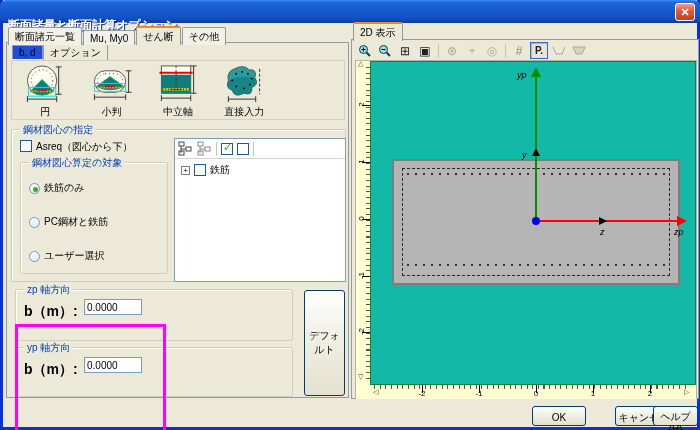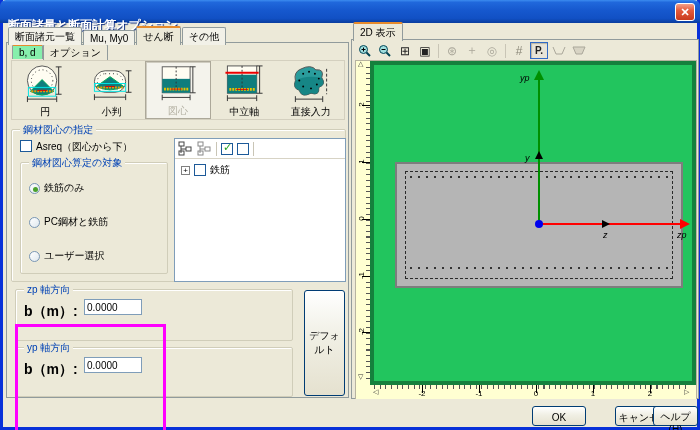--- a/index.html
+++ b/index.html
@@ -24,21 +24,21 @@
     border-bottom:none; border-radius:2px 2px 0 0; background:#f2f1e8; margin-right:1px; vertical-align:bottom; }
   .tab.sel { background:#ece9d8; border-top:2px solid #e68b2c; padding-top:2px; position:relative; z-index:2; }
   .ltabs { position:absolute; left:5px; top:26px; height:17px; z-index:2; }
   .rtab { position:absolute; left:350px; top:22px; z-index:2; }
 
   .lpage { position:absolute; left:3px; top:42px; width:343px; height:356px;
     border:1px solid #919b9c; background:#ece9d8; }
   .subtabs { position:absolute; left:5px; top:1px; }
   .subtab { display:inline-block; padding:1px 6px; font-size:10px; border:1px solid #919b9c;
     border-bottom:none; border-radius:2px 2px 0 0; background:#ece9d8; }
-  .subtab.sel { background:#86efac; border-top:2px solid #e68b2c; }
+  .subtab.sel { background:#1d4ed8; border-top:2px solid #e68b2c; }
 
   
   .shape-row { position:absolute; left:4px; top:17px; width:334px; height:60px;
     border:1px solid #d4d0bf; display:flex; }
   .shape-cell { width:20%; height:100%; display:flex; flex-direction:column; align-items:center; justify-content:flex-start; padding-top:2px; }
   .shape-cell.sel { border:1px solid #aca899; background:#f4f3ec; box-shadow:inset 1px 1px 0 #cfccc0; }
   .shape-cell .lbl { font-size:10px; margin-top:1px; }
   .shape-cell.sel .lbl { color:#b3b0a2; }
 
   
@@ -88,21 +88,21 @@
     background:repeating-linear-gradient(180deg,#555 0 1px,transparent 1px 5.65px); }
   .vmajor { position:absolute; right:0; width:8px; height:1px; background:#000; }
   .vnum { position:absolute; left:-1px; width:12px; text-align:center; font-size:8px; transform:rotate(-90deg); }
   .hruler { position:absolute; left:0; top:324px; width:340px; height:14px; background:#ffffd2; }
   .hruler .ticks { position:absolute; top:0; left:18px; right:8px; height:4px;
     background:repeating-linear-gradient(90deg,#555 0 1px,transparent 1px 5.65px); }
   .hmajor { position:absolute; top:0; width:1px; height:8px; background:#000; }
   .hnum { position:absolute; top:4px; width:16px; text-align:center; font-size:8px; }
   .rmark { position:absolute; font-size:7px; color:#333; font-family:"DejaVu Sans",sans-serif; }
 
-  .canvas { position:absolute; left:14px; top:0; width:326px; height:324px; background:#22c55e; border:4px solid #15803d; }
+  .canvas { position:absolute; left:14px; top:0; width:326px; height:324px; background:#14b8a6; border:1px solid #15803d; }
 
   .section-outer { position:absolute; left:21px; top:97px; width:288px; height:126px;
     background:#b5b5b5; border:2px solid #7d7d7d; }
   .section-inner { position:absolute; left:8px; top:7px; width:268px; height:108px; border:1px dashed #2a2a2a; }
   .rebar-row { position:absolute; left:13px; right:13px; height:2px;
     background:repeating-linear-gradient(90deg,#333 0 2px,transparent 2px 8px); }
 
   .axis { position:absolute; }
   .axis-lbl { position:absolute; font-size:9px; font-style:italic; }
   .tri { position:absolute; width:0; height:0; }
@@ -158,36 +158,20 @@
           <line x1="7" y1="25" x2="33" y2="25" stroke="#e89a00" stroke-width="2" stroke-dasharray="2 1"></line>
           <line x1="15" y1="24" x2="25" y2="24" stroke="#d00" stroke-width="1"></line>
           <line x1="39" y1="8" x2="39" y2="30" stroke="#333"></line>
             <line x1="36" y1="8" x2="42" y2="8" stroke="#333"></line>
             <line x1="36" y1="30" x2="42" y2="30" stroke="#333"></line>
           <line x1="4" y1="35" x2="36" y2="35" stroke="#333"></line>
             <line x1="4" y1="32" x2="4" y2="38" stroke="#333"></line>
             <line x1="36" y1="32" x2="36" y2="38" stroke="#333"></line>
         </svg>
         <span class="lbl">小判</span>
-      </div>
-      <div class="shape-cell sel">
-        <svg class="ic" width="44" height="42" viewBox="0 0 44 42">
-          <rect x="5" y="3" width="30" height="28" fill="#fffdf2" stroke="#555"></rect>
-          <rect x="5" y="16" width="30" height="15" fill="#0e7d7d"></rect>
-          <line x1="20" y1="3" x2="20" y2="31" stroke="#333" stroke-dasharray="2 2"></line>
-          <line x1="7" y1="27" x2="33" y2="27" stroke="#e8c400" stroke-width="3" stroke-dasharray="2 1"></line>
-          <line x1="14" y1="27" x2="26" y2="27" stroke="#d00" stroke-width="1"></line>
-          <line x1="38" y1="3" x2="38" y2="31" stroke="#333"></line>
-            <line x1="35" y1="3" x2="41" y2="3" stroke="#333"></line>
-            <line x1="35" y1="31" x2="41" y2="31" stroke="#333"></line>
-          <line x1="5" y1="36" x2="35" y2="36" stroke="#333"></line>
-            <line x1="5" y1="33" x2="5" y2="39" stroke="#333"></line>
-            <line x1="35" y1="33" x2="35" y2="39" stroke="#333"></line>
-        </svg>
-        <span class="lbl">図心</span>
       </div>
       <div class="shape-cell">
         <svg class="ic" width="44" height="42" viewBox="0 0 44 42">
           <rect x="5" y="3" width="30" height="28" fill="#fffdf2" stroke="#555"></rect>
           <rect x="5" y="12" width="30" height="19" fill="#0e7d7d"></rect>
           <line x1="20" y1="3" x2="20" y2="31" stroke="#333" stroke-dasharray="2 2"></line>
           <line x1="3" y1="10" x2="37" y2="10" stroke="#e00" stroke-width="2"></line>
           <line x1="7" y1="27" x2="33" y2="27" stroke="#e8c400" stroke-width="3" stroke-dasharray="2 1"></line>
           <line x1="14" y1="27" x2="26" y2="27" stroke="#d00" stroke-width="1"></line>
           <line x1="38" y1="3" x2="38" y2="31" stroke="#333"></line>

